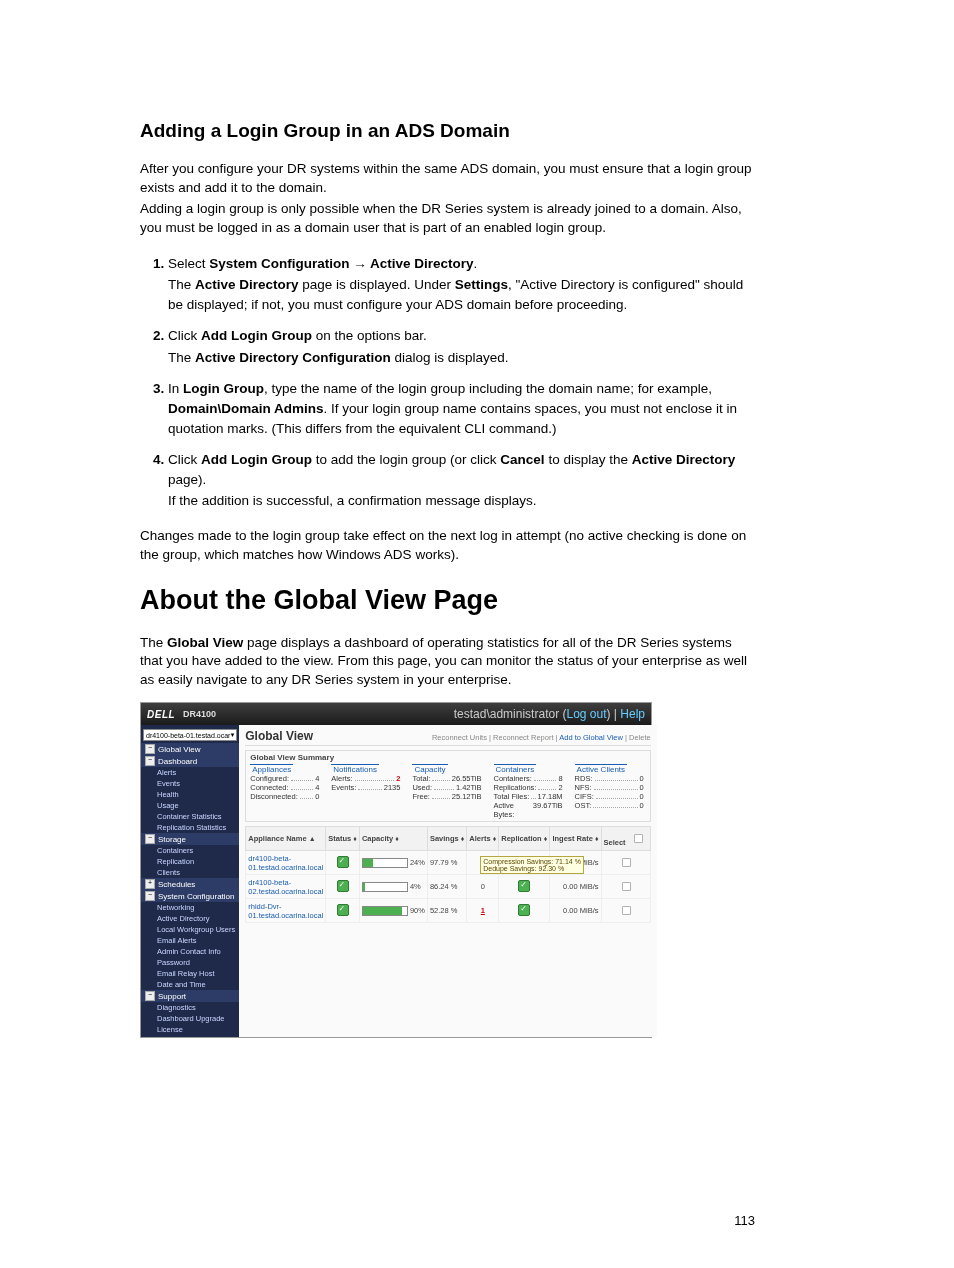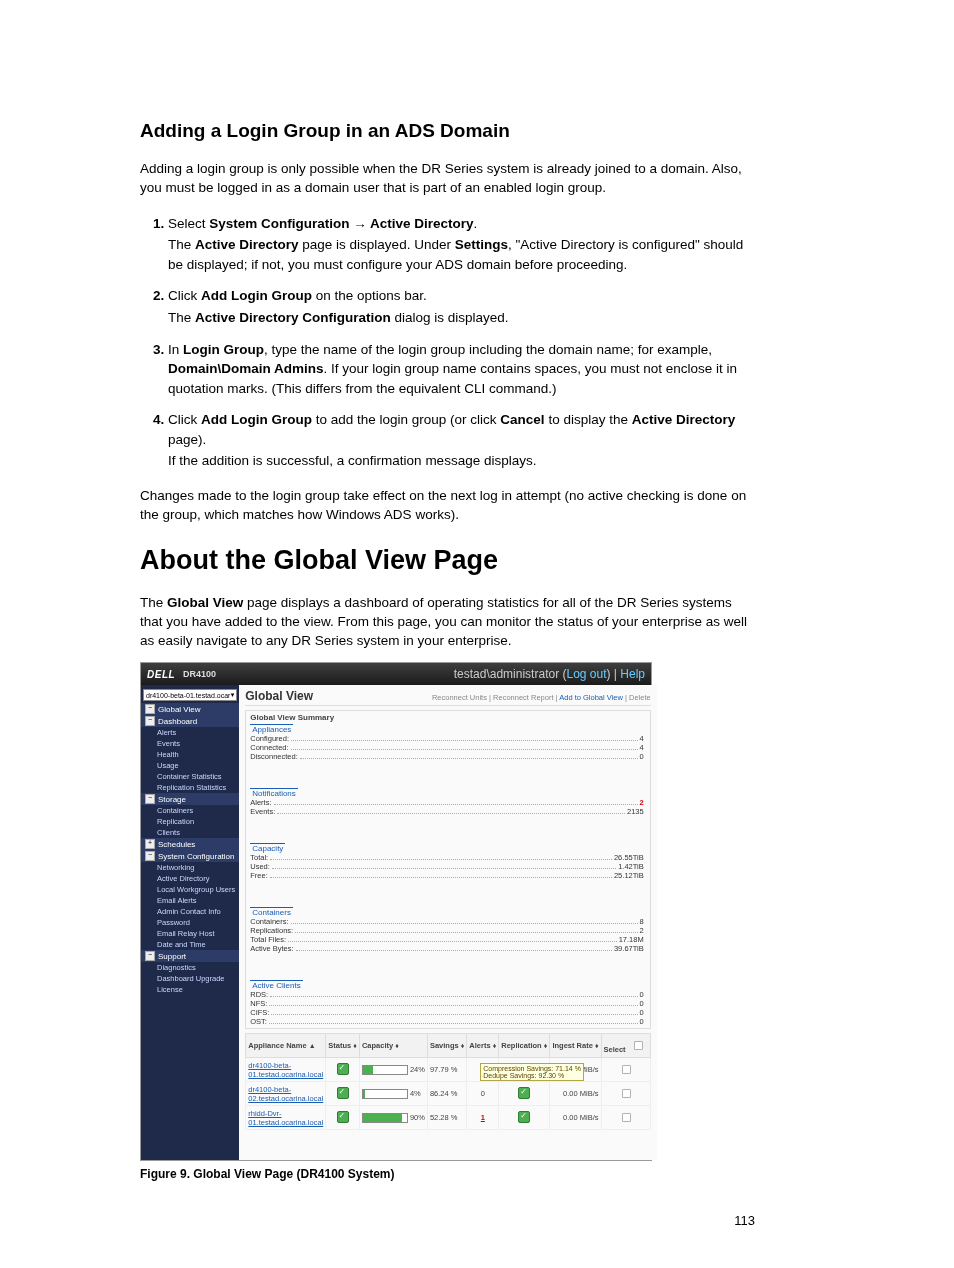--- a/index.html
+++ b/index.html
@@ -133,58 +133,59 @@
   }
   .ss-main-title { font-size:12px; font-weight:bold; color:#333;}
   .ss-main-actions { font-size:7.5px;color:#888;}
   .ss-main-actions a { color:#1a5db4; }
   .ss-summary {
     border:1px solid #ddd;
     padding:2px 4px;
     margin-bottom:4px;
   }
   .ss-summary-title {font-weight:bold;font-size:8px;margin-bottom:2px;}
-  .ss-cols { display:flex; gap:27px;flex-direction:column;}
+  .ss-cols { display:flex; gap:10px;}
   .ss-col { flex:1;}
   .ss-col-h { font-size:8px;color:#1a5db4; border-top:1px solid #1a5db4;border-bottom:0;padding:0 2px; display:inline-block;}
   .ss-kv { display:flex; justify-content:space-between; font-size:7.5px; padding-right:2px;}
   .ss-kv .k{color:#333;} .ss-kv .v{color:#333;}
   .ss-kv .v.red{color:#c00;font-weight:bold;}
   .dot-fill{flex:1;border-bottom:1px dotted #aaa;margin:0 2px 2px 2px;}
   .ss-table {
     width:100%; border-collapse:collapse; font-size:7.5px;
     margin-top:4px;
   }
   .ss-table th {
     background:#f2f2f2;border:1px solid #ddd;padding:2px 2px;font-weight:bold;
     text-align:left;white-space:nowrap;
   }
   .ss-table td {
     border:1px solid #eee;padding:2px 2px;vertical-align:middle;white-space:nowrap;
   }
-  .ss-table a {color:#1a5db4;text-decoration:underline;}
+  .ss-table a {color:#1a5db4;}
   .status-ok{
     display:inline-block;width:10px;height:10px;background:#4caf50;border:1px solid #2e7d32;border-radius:2px;position:relative;
   }
   .status-ok::after{content:"✓";color:#fff;font-size:8px;position:absolute;top:-1px;left:1px;}
   .alert-warn{color:#c00;font-weight:bold;text-decoration:underline;}
   .cap-bar{display:inline-block;width:44px;height:8px;border:1px solid #888;background:#fff;position:relative;vertical-align:middle;margin-right:2px;}
   .cap-fill{position:absolute;left:0;top:0;bottom:0;background:#4caf50;}
   .sort-ind{font-size:7px;}
   .tooltip {
     position:absolute; background:#ffffe1;border:1px solid #b5a642;
     font-size:7px;padding:1px 2px;color:#5a4600;white-space:nowrap;
   }
 </style>
 </head>
 <body>
 
 <div class="page">
 
   <h2 class="section-title">Adding a Login Group in an ADS Domain</h2>
+  <p class="body-text">After you configure your DR systems within the same ADS domain, you must ensure that a login group exists and add it to the domain.</p>
   <p class="body-text">Adding a login group is only possible when the DR Series system is already joined to a domain. Also, you must be logged in as a domain user that is part of an enabled login group.</p>
 
   <ol class="steps">
     <li>
       <span>Select </span><strong>System Configuration → Active Directory</strong><span>.</span>
       <div class="step-sub">
         <span>The </span><strong>Active Directory</strong><span> page is displayed. Under </span><strong>Settings</strong><span>, "Active Directory is configured" should be displayed; if not, you must configure your ADS domain before proceeding.</span>
       </div>
     </li>
     <li>
@@ -433,16 +434,15 @@
         <div class="tooltip" style="top:30px;left:235px;">
           <div>Compression Savings: 71.14 %</div>
           <div>Dedupe Savings: 92.30 %</div>
         </div>
         </div>
 
       </div>
     </div>
   </div>
 
-  <div class="figure-caption">Figure 9. Global View Page (DR4100 System)</div>
 
   <div class="page-number">113</div>
 </div>
 
 </body></html>

